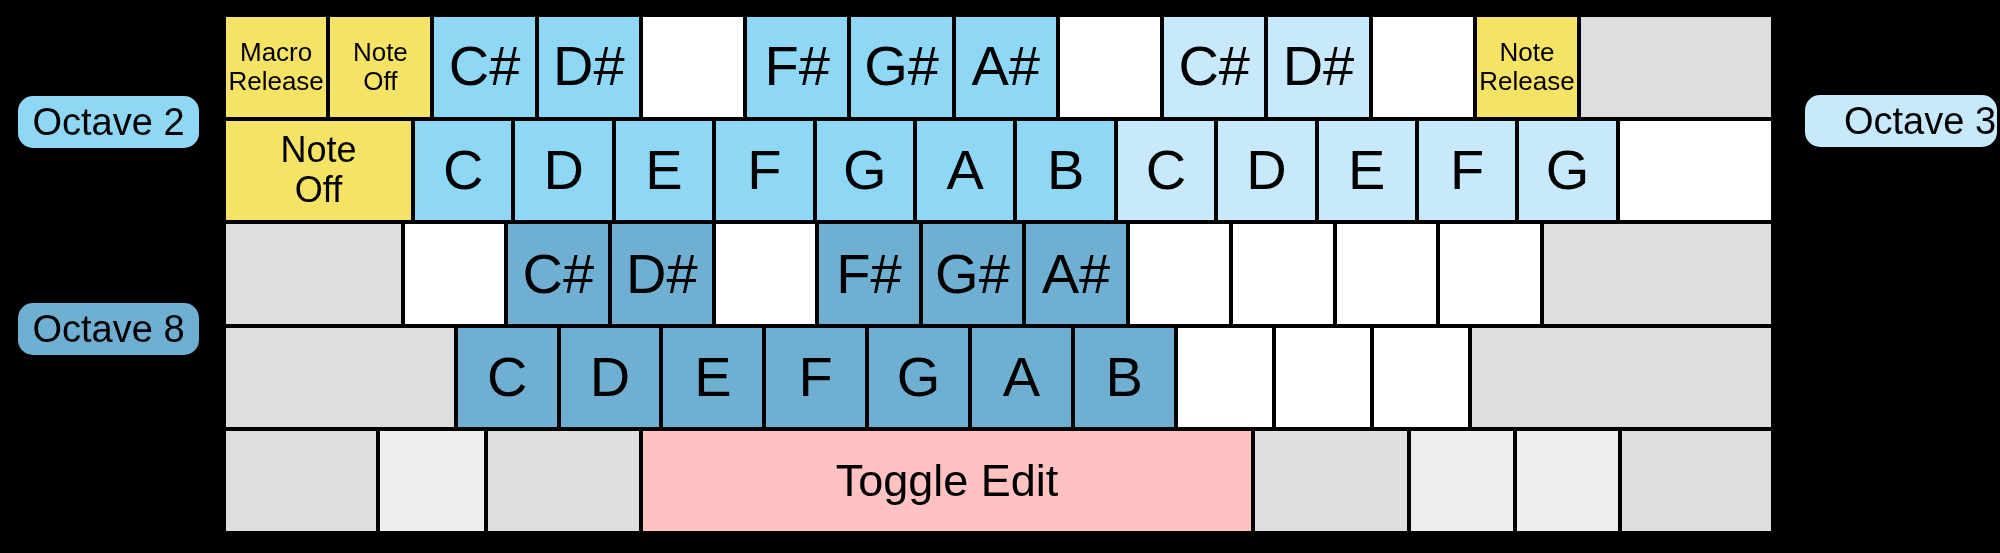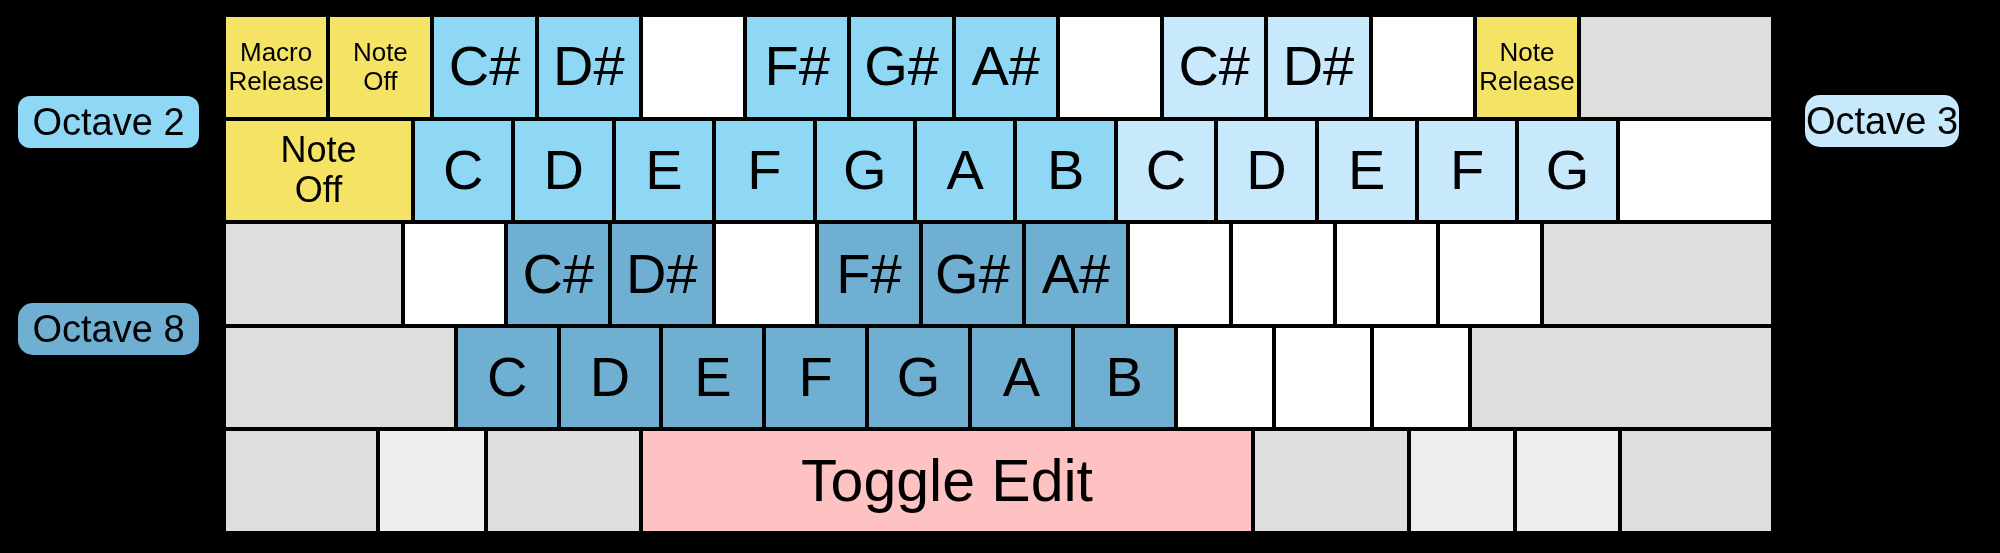--- a/index.html
+++ b/index.html
@@ -24,36 +24,36 @@
     display:flex;align-items:center;justify-content:center;
     text-align:center;
     white-space:pre-line;
     color:#000;
     line-height:1.12;
     overflow:hidden;
   }
   .size-s{font-size:26px;}
   .size-m{font-size:36px;}
   .size-l{font-size:56px;}
-  .size-xl{font-size:59px;}
+  .size-xl{font-size:45px;}
   .octave-label{
     position:absolute;
     display:flex;align-items:center;justify-content:center;
     border-radius:15px;
     font-size:38px;
     color:#000;
   }
   .octave-label.o2{left:18px;top:96px;width:181px;height:52px;}
   .octave-label.o1{left:18px;top:303px;width:181px;height:52px;}
-  .octave-label.o3{left:1805px;top:95px;width:154px;height:52px;}
+  .octave-label.o3{left:1805px;top:95px;width:154px;height:52px;padding-left:38px;}
 </style>
 </head>
 <body style="background: rgb(0, 0, 0);">
 
-<div class="octave-label o2" style="background: rgb(142, 216, 246); border-radius: 12px;">Octave 2</div>
+<div class="octave-label o2" style="background: rgb(142, 216, 246);">Octave 2</div>
 
 <div class="octave-label o1" style="background: rgb(111, 175, 210);">Octave 8</div>
 
 <div class="octave-label o3" style="background: rgb(199, 233, 251);">Octave 3</div>
 
 <div class="keyboard">
     <div class="kb-row">
       <div class="key size-s" style="flex: 104 0 0px; background: rgb(245, 227, 102);">Macro
 Release</div>
       <div class="key size-s" style="flex: 104 0 0px; background: rgb(245, 227, 102);">Note

